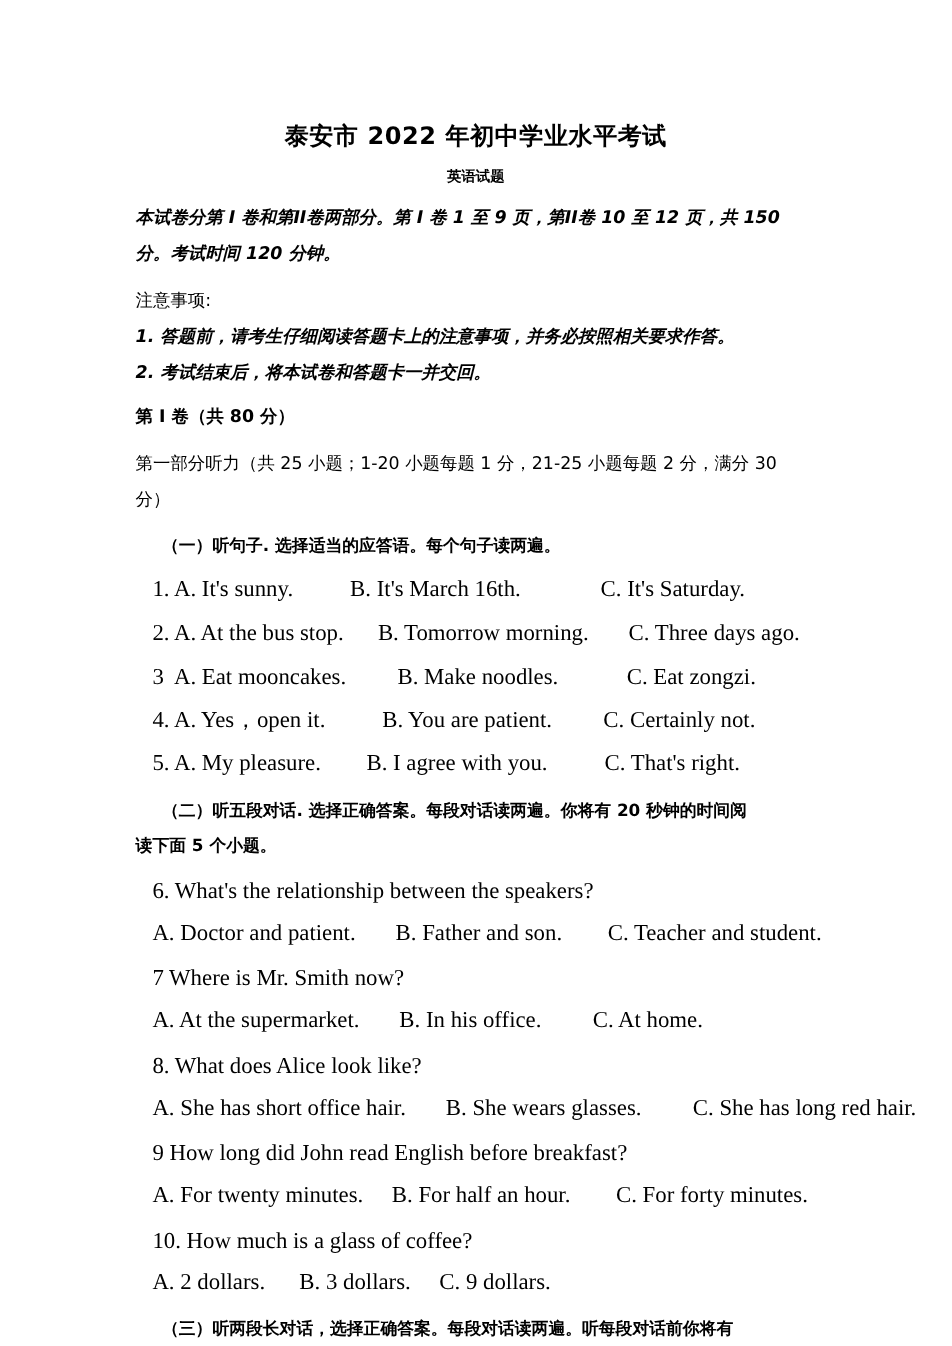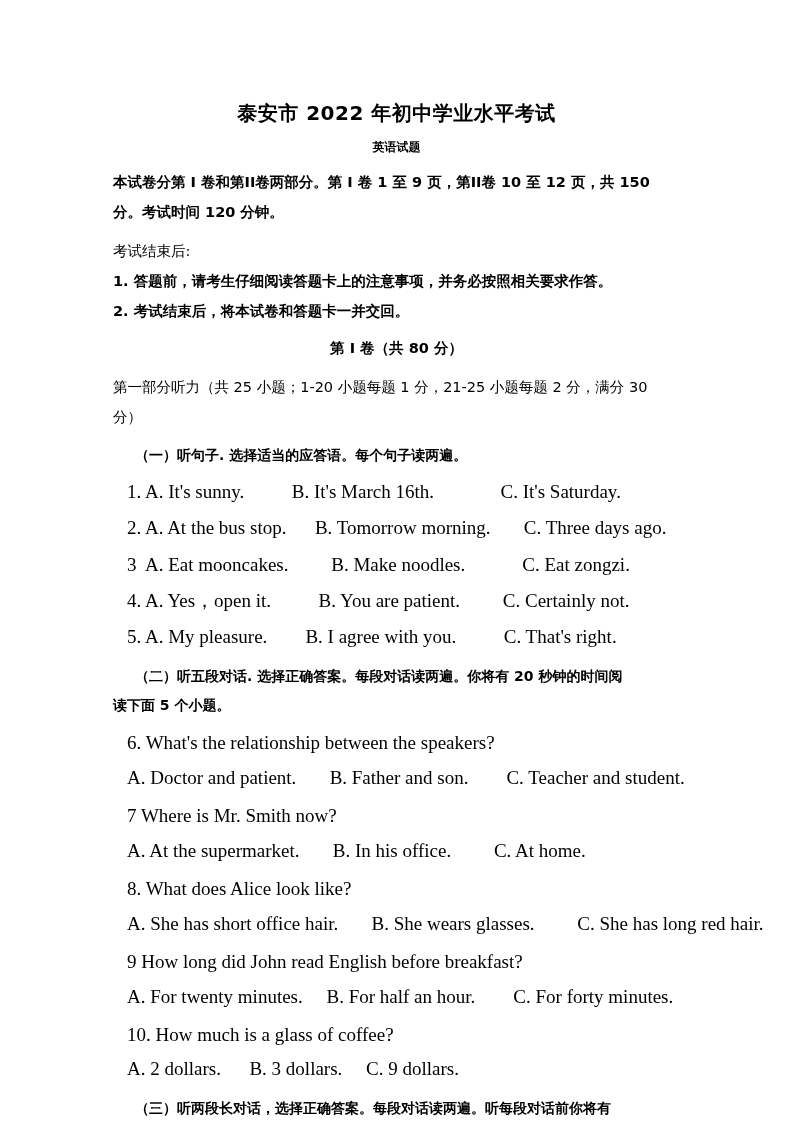--- a/index.html
+++ b/index.html
@@ -37,32 +37,32 @@
     margin: 10px 0 0 0;
     line-height: 1.5;
   }
   .bold-cn {
     font-family: "DejaVu Sans", "Liberation Sans", sans-serif;
     font-weight: bold;
     font-size: 14.5px;
     line-height: 1.95;
     margin: 12px 0 0 0;
     text-align: justify;
+    font-style: italic;
   }
   .bold-cn.tight {
     margin-top: 2px;
   }
   .normal-cn {
     font-family: "DejaVu Sans", "Liberation Sans", sans-serif;
     font-size: 14.5px;
     line-height: 1.95;
     margin: 10px 0 0 0;
   }
   .center-line {
-    text-align: center;
     font-family: "DejaVu Sans", "Liberation Sans", sans-serif;
     font-weight: bold;
     font-size: 14.5px;
     line-height: 1.9;
     margin: 10px 0 0 0;
   }
   .sec-head {
     font-family: "DejaVu Sans", "Liberation Sans", sans-serif;
     font-weight: bold;
     font-size: 14px;
@@ -94,21 +94,21 @@
 <body>
 
 <div class="page">
 
   <h1 class="title-main">泰安市 2022 年初中学业水平考试</h1>
   <h2 class="title-sub">英语试题</h2>
 
   <p class="bold-cn">本试卷分第 I 卷和第II卷两部分。第 I 卷 1 至 9 页，第II卷 10 至 12 页，共 150</p>
   <p class="bold-cn tight">分。考试时间 120 分钟。</p>
 
-  <p class="normal-cn">考试结束后:</p>
+  <p class="normal-cn">注意事项:</p>
   <p class="bold-cn tight">1. 答题前，请考生仔细阅读答题卡上的注意事项，并务必按照相关要求作答。</p>
   <p class="bold-cn tight">2. 考试结束后，将本试卷和答题卡一并交回。</p>
 
   <p class="center-line">第 I 卷（共 80 分）</p>
 
   <p class="normal-cn">第一部分听力（共 25 小题；1-20 小题每题 1 分，21-25 小题每题 2 分，满分 30</p>
   <p class="normal-cn" style="margin-top:2px">分）</p>
 
   <p class="sec-head">（一）听句子. 选择适当的应答语。每个句子读两遍。</p>
 

